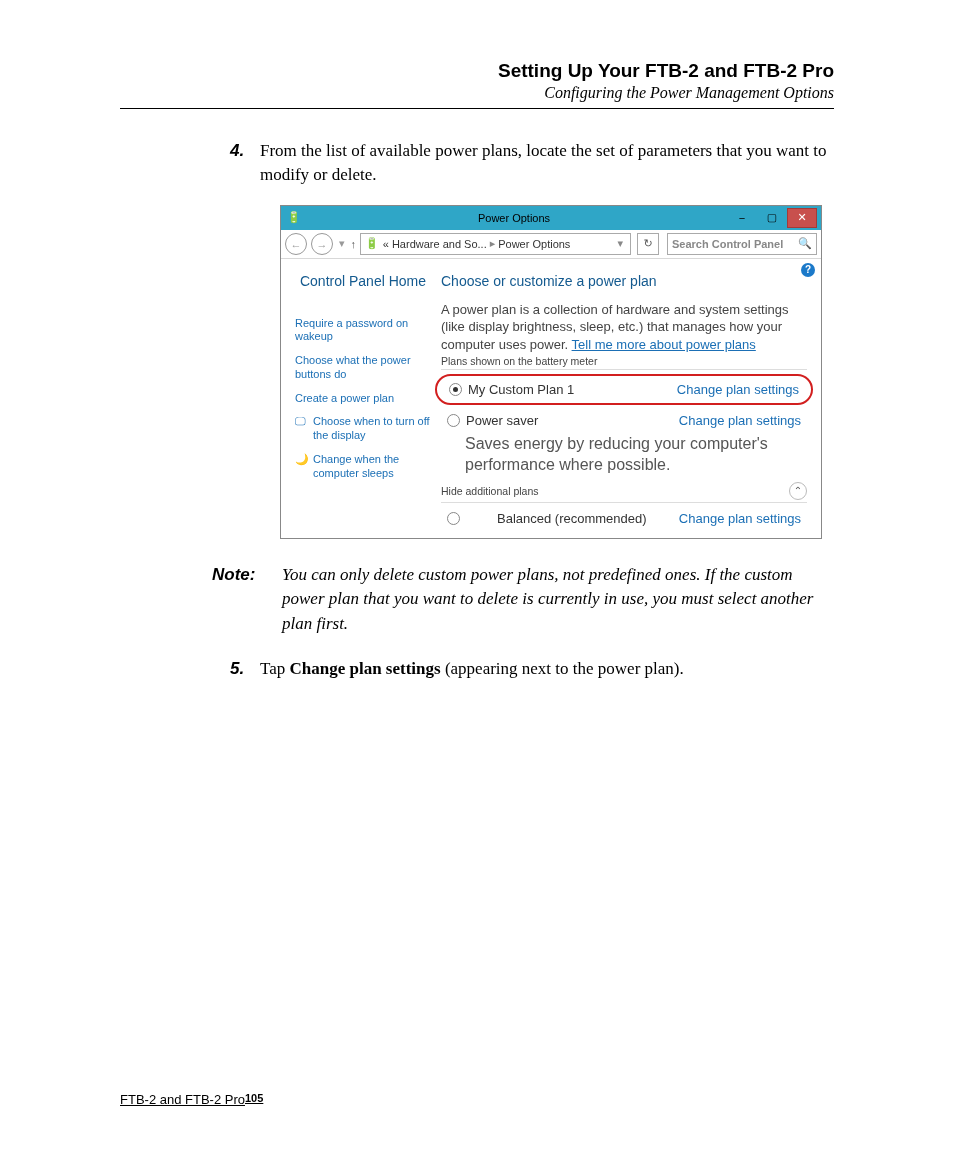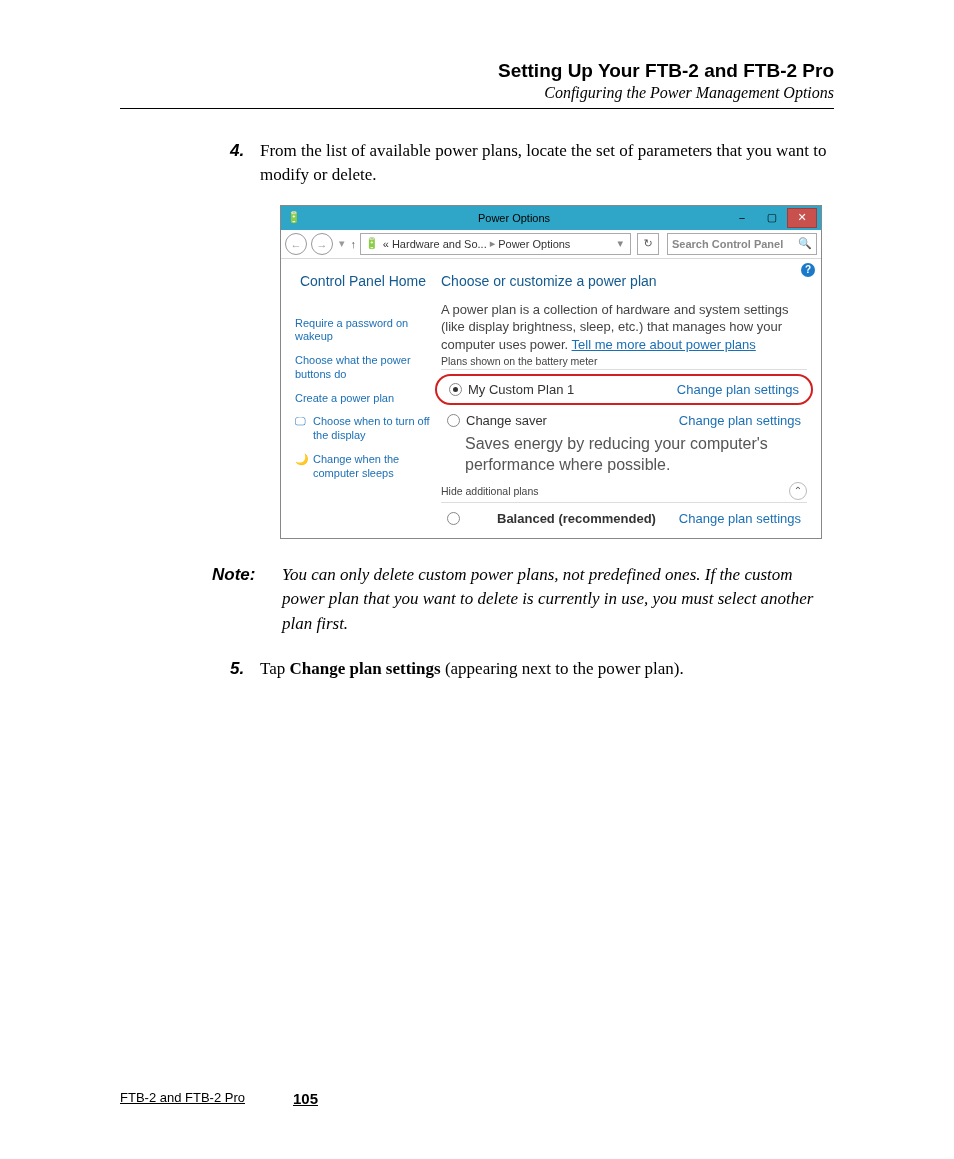--- a/index.html
+++ b/index.html
@@ -265,33 +265,33 @@
     margin:2px -6px 4px -6px;
   }
   .collapse-btn {
     width:16px; height:16px;
     border:1px solid #bbb;
     border-radius:50%;
     display:flex; align-items:center; justify-content:center;
     color:#555;
     font-size:10px;
   }
-  .bold { font-weight:bold;padding-left:31px; }
+  .bold { font-weight:normal;padding-left:31px; }
 
   .footer {
     position:absolute;
     bottom:52px;
     left:120px;
     right:120px;
     display:flex;
     font-family: Arial, sans-serif;
     font-size:13px;
     text-decoration:underline;
   }
-  .footer .pagenum { font-weight:bold; font-size:15px;margin-left:48px; }
+  .footer .pagenum { font-weight:bold; font-size:11px; }
 </style>
 </head>
 <body>
 
 <div class="page">
 
   <div class="header">
     <div class="header-title">Setting Up Your FTB-2 and FTB-2 Pro</div>
     <div class="header-subtitle">Configuring the Power Management Options</div>
   </div>
@@ -365,21 +365,21 @@
         <div class="highlight-circle">
           <div class="plan-row">
             <div class="radio selected"></div>
             <div class="plan-name">My Custom Plan 1</div>
             <div class="change-link">Change plan settings</div>
           </div>
         </div>
 
         <div class="plan-row">
           <div class="radio"></div>
-          <div class="plan-name">Change saver</div>
+          <div class="plan-name">Power saver</div>
           <div class="change-link">Change plan settings</div>
         </div>
         <div class="plan-desc">Saves energy by reducing your computer's performance where possible.</div>
 
         <div class="section-label">
           <span>Hide additional plans</span>
           <span class="collapse-btn">⌃</span>
         </div>
 
         <div class="plan-row">

